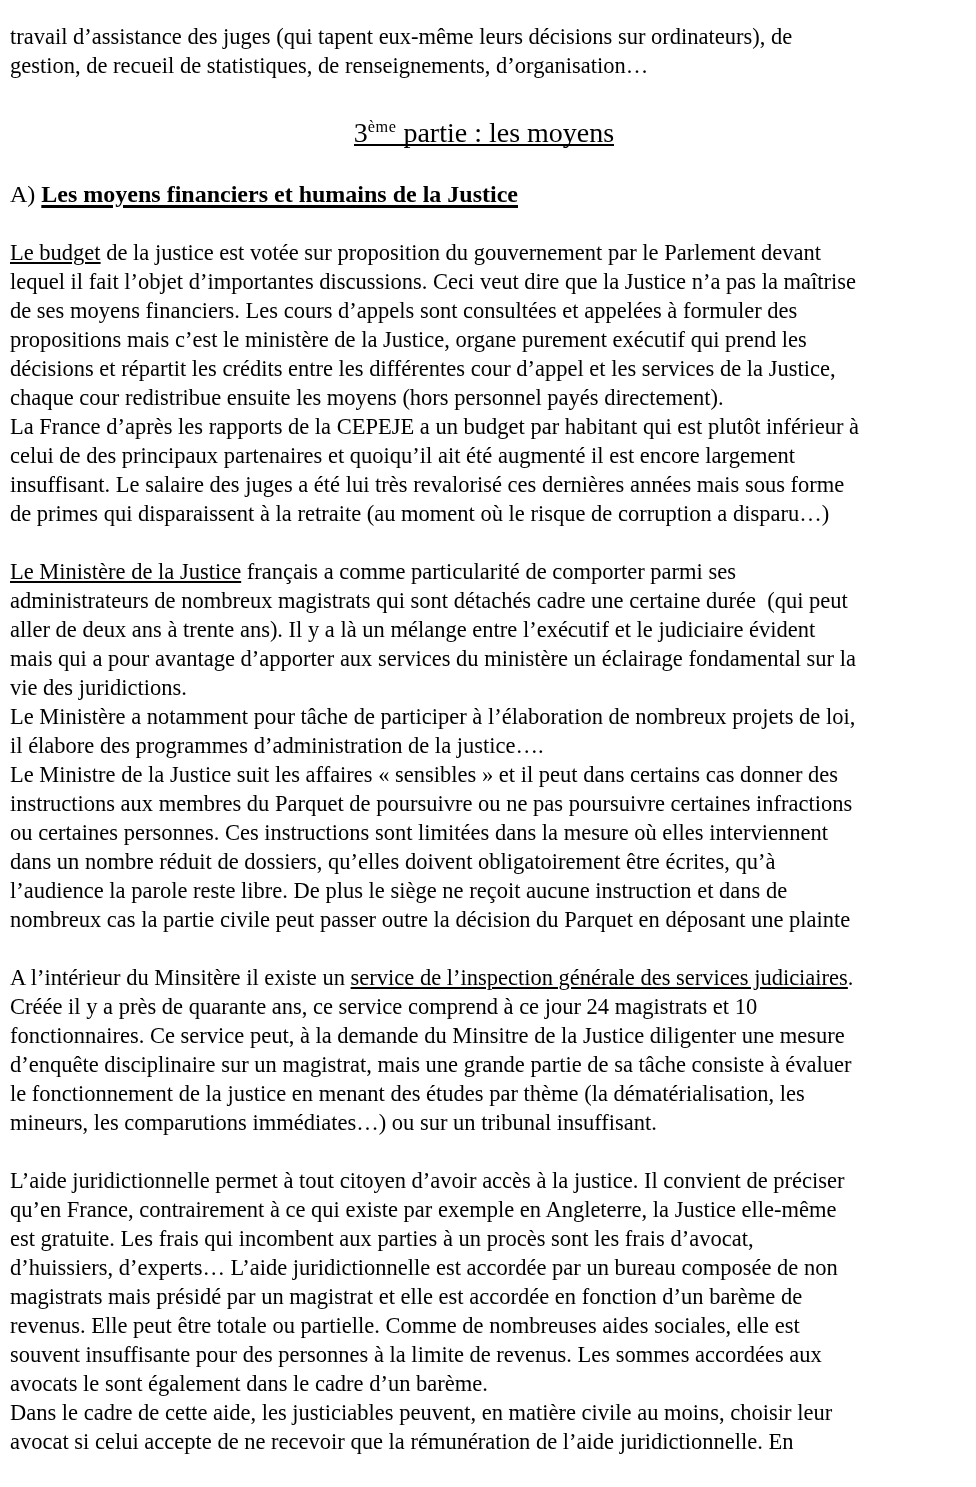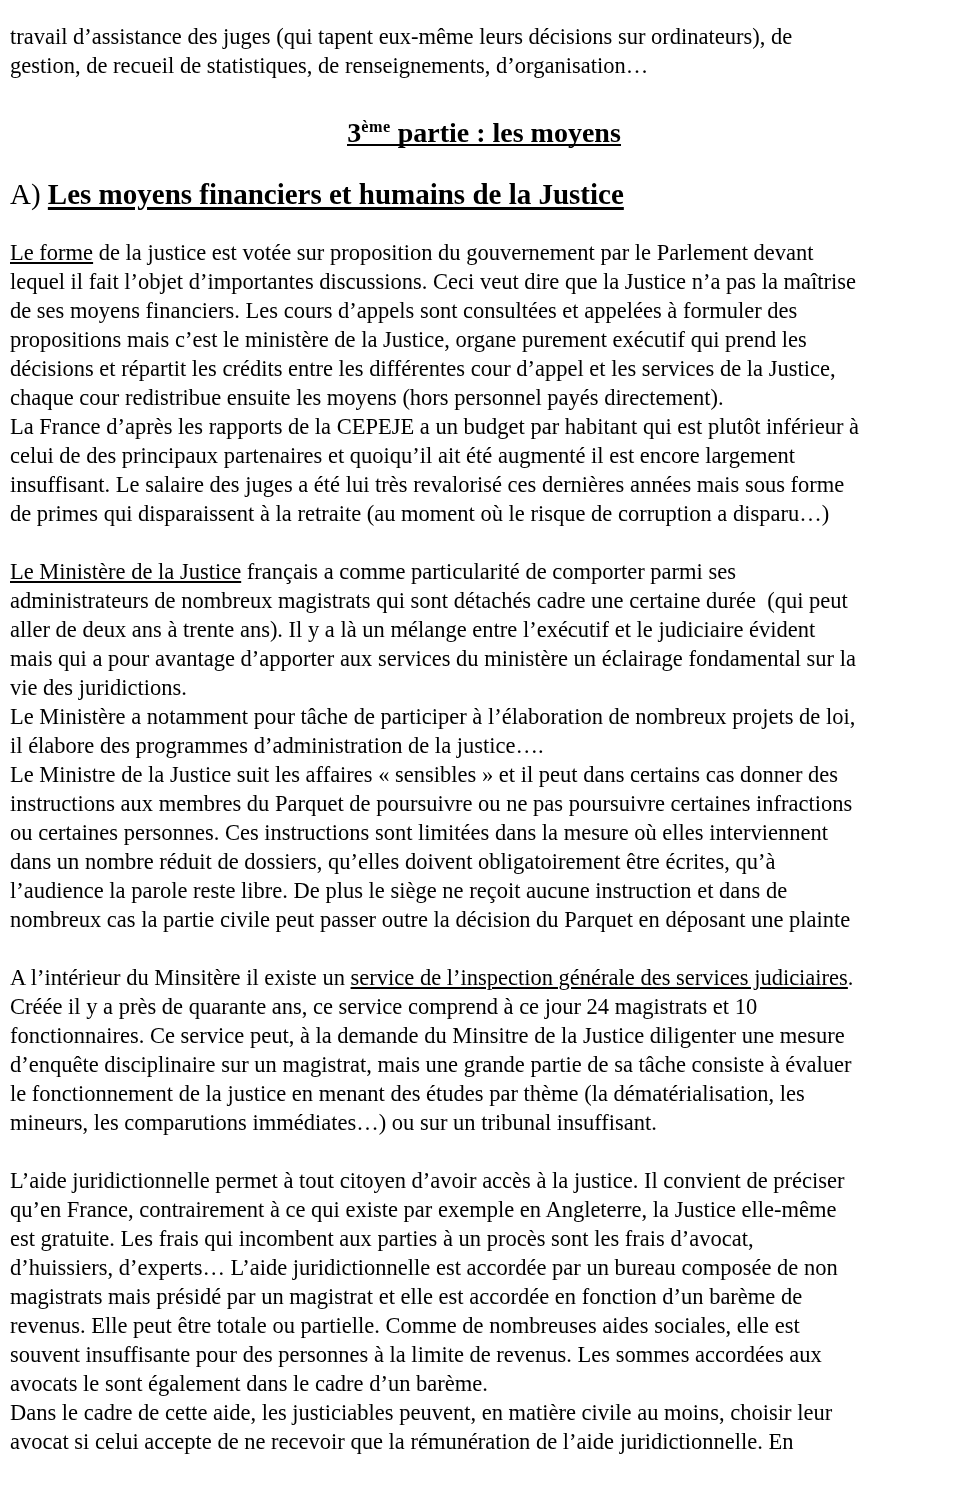--- a/index.html
+++ b/index.html
@@ -25,40 +25,40 @@
     white-space: pre;
   }
   .block.spacer { height: 29px; }
   
   .block.heading { text-align: center; }
   .block.heading .line {
     font-size: 28px;
     line-height: 36px;
   }
   .hwrap {
-    font-weight: 700;
+    font-weight: 400;
     position: relative;
     display: inline-block;
   }
   .hwrap::after {
     content: "";
     position: absolute;
     left: 0px;
     right: 0px;
     bottom: 5px;
     height: 2.5px;
     background: #000;
   }
   .sup {
     font-size: 0.58em;
     vertical-align: super;
     letter-spacing: 0.5px;
   }
   
-  .block.subheading .line { font-size: 29px; }
+  .block.subheading .line { font-size: 24px; }
   .u  {
     text-decoration: underline;
     text-decoration-thickness: 1.8px;
     text-underline-offset: 2px;
   }
   .bu {
     font-weight: 700;
     text-decoration: underline;
     text-decoration-thickness: 2.5px;
     text-underline-offset: 3px;
@@ -76,21 +76,21 @@
       <div class="block spacer"></div>
       <div class="block heading">
         <div class="line"><span class="hwrap"><span>3</span><span class="sup">ème</span><span> partie : les moyens</span></span></div>
       </div>
       <div class="block spacer"></div>
       <div class="block subheading">
         <div class="line"><span>A) </span><span class="bu">Les moyens financiers et humains de la Justice</span></div>
       </div>
       <div class="block spacer"></div>
       <div class="block paragraph">
-        <div class="line"><span class="u">Le forme</span><span> de la justice est votée sur proposition du gouvernement par le Parlement devant</span></div>
+        <div class="line"><span class="u">Le budget</span><span> de la justice est votée sur proposition du gouvernement par le Parlement devant</span></div>
         <div class="line"><span>lequel il fait l’objet d’importantes discussions. Ceci veut dire que la Justice n’a pas la maîtrise</span></div>
         <div class="line"><span>de ses moyens financiers. Les cours d’appels sont consultées et appelées à formuler des</span></div>
         <div class="line"><span>propositions mais c’est le ministère de la Justice, organe purement exécutif qui prend les</span></div>
         <div class="line"><span>décisions et répartit les crédits entre les différentes cour d’appel et les services de la Justice,</span></div>
         <div class="line"><span>chaque cour redistribue ensuite les moyens (hors personnel payés directement).</span></div>
         <div class="line"><span>La France d’après les rapports de la CEPEJE a un budget par habitant qui est plutôt inférieur à</span></div>
         <div class="line"><span>celui de des principaux partenaires et quoiqu’il ait été augmenté il est encore largement</span></div>
         <div class="line"><span>insuffisant. Le salaire des juges a été lui très revalorisé ces dernières années mais sous forme</span></div>
         <div class="line"><span>de primes qui disparaissent à la retraite (au moment où le risque de corruption a disparu…)</span></div>
       </div>

